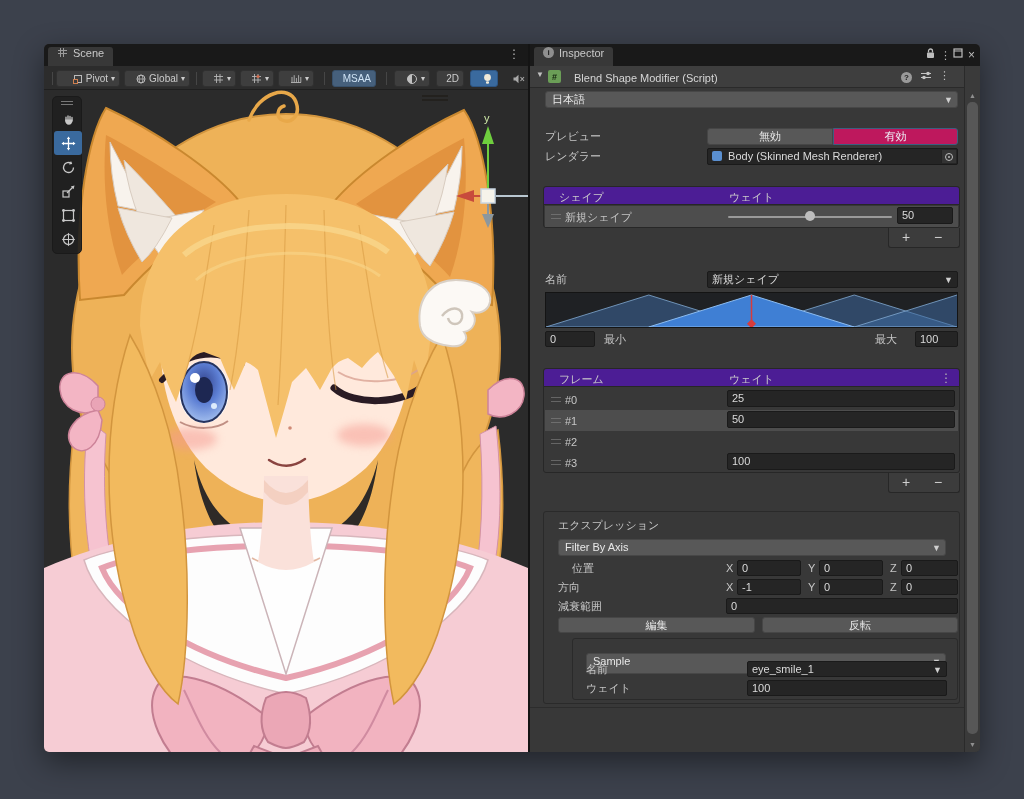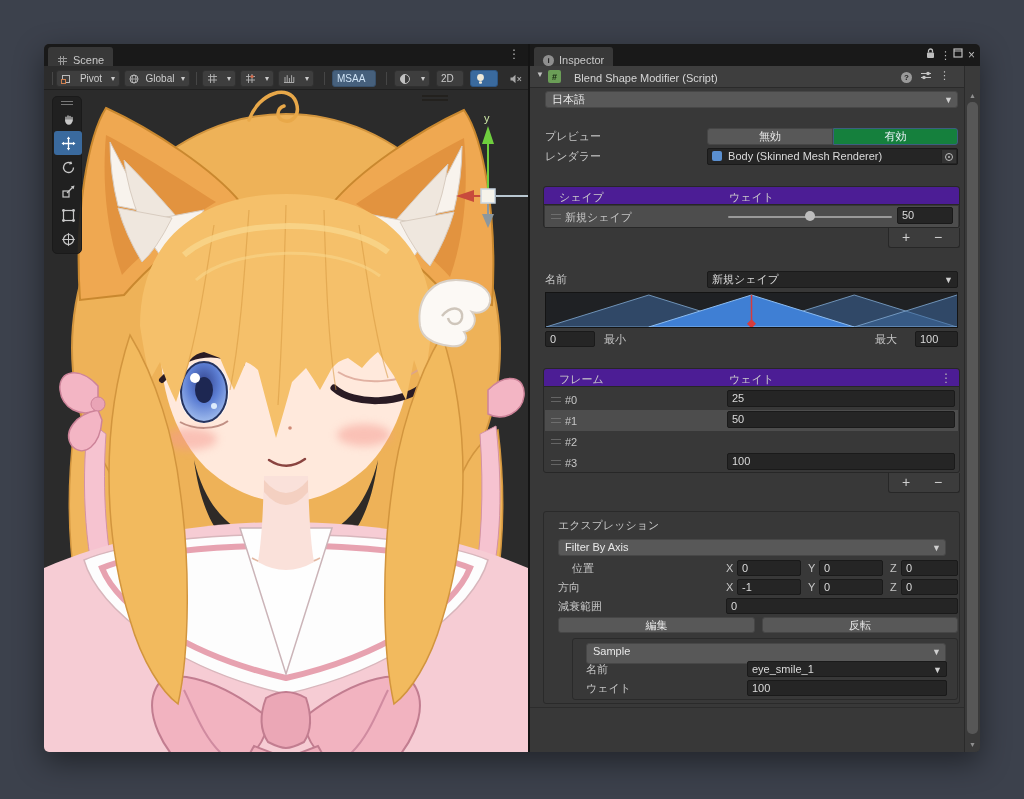--- a/index.html
+++ b/index.html
@@ -4,37 +4,37 @@
 <style>
 *{box-sizing:border-box;margin:0;padding:0}
 body{width:1024px;height:799px;background:#3c414c;font-family:"Liberation Sans",sans-serif;overflow:hidden;position:relative}
 .abs{position:absolute}
 #window{position:absolute;left:44px;top:44px;width:936px;height:708px;background:#383838;border-radius:5px;box-shadow:0 10px 30px rgba(0,0,0,.45);overflow:hidden}
 .panel{position:absolute;top:0;height:708px}
 #scene-panel{left:0;width:484px}
 #inspector-panel{left:486px;width:450px;background:#383838}
 #divider{position:absolute;left:484px;top:0;width:2px;height:708px;background:#141414}
 .tabbar{position:absolute;left:0;top:0;right:0;height:22px;background:#191919}
-.tab{position:absolute;top:3px;height:19px;background:#383838;border-radius:3px 3px 0 0;display:flex;align-items:flex-end;gap:5px;padding:0 9px;color:#c9c9c9;font-size:11px}
+.tab{position:absolute;top:3px;height:19px;background:#383838;border-radius:3px 3px 0 0;display:flex;align-items:flex-start;gap:5px;padding:0 9px;color:#c9c9c9;font-size:11px}
 .kebab{color:#b5b5b5;font-size:12px;line-height:1}
 .lbl{position:absolute;font-size:11px;color:#c6c6c6;line-height:16px;white-space:nowrap}
 .field{position:absolute;background:#252525;border:1px solid #1a1a1a;border-radius:2px;color:#dadada;font-size:11px;line-height:14px;padding:0 4px;overflow:hidden;white-space:nowrap}
 .popup{position:absolute;background:#585858;border:1px solid #474747;border-radius:3px;color:#e8e8e8;font-size:11px;line-height:15px;padding:0 18px 0 6px;overflow:hidden;white-space:nowrap}
 .popup .caret,.ddcaret{position:absolute;right:4px;top:1px;font-size:9px;color:#cfcfcf}
 .btn{position:absolute;background:#585858;border:1px solid #464646;border-radius:3px;color:#e6e6e6;font-size:11px;display:flex;align-items:center;justify-content:center}
 .listbox{position:absolute;border:1px solid #272727;border-radius:3px;background:#383838}
 .listhead{position:absolute;left:0;right:0;top:0;height:18px;background:#4c1d95;border-bottom:1px solid #272727;border-radius:3px 3px 0 0}
 .listhead .lbl{color:#cccccc;top:2px}
 .lrow{position:absolute;left:1px;right:1px;height:21px}
 .lrow.sel{background:#4d4d4d}
 .handle{position:absolute;left:6px;top:8px;width:10px;height:5px;border-top:1px solid #8a8a8a;border-bottom:1px solid #8a8a8a;opacity:.55}
 .footerbox{position:absolute;background:#3c3c3c;border:1px solid #272727;border-top:none;border-radius:0 0 3px 3px}
 .pm{position:absolute;color:#d0d0d0;font-size:14px;line-height:18px;text-align:center;width:22px;cursor:default}
 .toolbar{position:absolute;left:0;top:22px;right:0;height:24px;background:#2c2c2c;border-bottom:1px solid #1f1f1f}
-.tbtn{position:absolute;top:4px;height:17px;background:#3e3e3e;border:1px solid #303030;border-radius:3px;color:#cccccc;font-size:10px;display:flex;align-items:center;justify-content:space-between;gap:3px;padding:0 4px}
+.tbtn{position:absolute;top:4px;height:17px;background:#3e3e3e;border:1px solid #303030;border-radius:3px;color:#cccccc;font-size:10px;display:flex;align-items:center;justify-content:flex-end;gap:3px;padding:0 4px}
 .tsep{position:absolute;top:6px;width:1px;height:13px;background:#464646}
 #viewport{position:absolute;left:0;top:46px;width:484px;height:662px;background:#2b2b2b;overflow:hidden}
 #toolstrip{position:absolute;left:8px;top:6px;width:30px;background:rgba(32,32,32,.92);border:1px solid #1a1a1a;border-radius:5px;padding:2px 0}
 .tool{width:28px;height:24px;display:flex;align-items:center;justify-content:center;border-radius:3px;margin:0 1px}
 .tool.sel{background:#3a6a9e}
 .striphandle{height:8px;display:flex;flex-direction:column;justify-content:center;gap:2px;padding:0 8px}
 .striphandle i{display:block;height:1px;background:#777}
 .scrollbar{position:absolute;right:0;top:22px;width:16px;bottom:0;background:#3a3a3a;border-left:1px solid #2a2a2a}
 .sb-thumb{position:absolute;left:2px;right:2px;border-radius:5px;background:#575757}
 .sb-arrow{position:absolute;left:0;width:100%;text-align:center;color:#8f8f8f;font-size:7px}
@@ -332,21 +332,21 @@
     <div class="abs" style="left:0;top:0;width:434px;height:708px">
 
       <div class="popup" style="left:15px;top:47px;width:413px;height:17px">
         <span>日本語</span><span class="caret">▼</span>
       </div>
 
       <span class="lbl" style="left:15px;top:84px">プレビュー</span>
       <div class="btn" style="left:177px;top:84px;width:126px;height:17px;border-radius:3px 0 0 3px">
           <span>無効</span>
         </div>
-      <div class="btn" style="left:303px;top:84px;width:125px;height:17px;border-radius:0 3px 3px 0;background:#15803d;border-color:#3c5f80;color:#eef4fa">
+      <div class="btn" style="left:303px;top:84px;width:125px;height:17px;border-radius:0 3px 3px 0;background:#be185d;border-color:#3c5f80;color:#eef4fa">
           <span>有効</span>
         </div>
 
       <span class="lbl" style="left:15px;top:104px">レンダラー</span>
       <div class="field" style="left:177px;top:104px;width:251px;height:17px">
         <span class="objfield-icon"></span>
         <span style="font-size:11px">Body (Skinned Mesh Renderer)</span>
         <span class="picker">
             <i>
               <b></b>
@@ -446,21 +446,21 @@
         <span class="lbl" style="left:14px;top:86px">減衰範囲</span>
         <div class="field" style="left:182px;top:86px;width:232px;height:16px"><span>0</span></div>
         <div class="btn" style="left:14px;top:105px;width:197px;height:16px">
             <span>編集</span>
           </div>
         <div class="btn" style="left:218px;top:105px;width:196px;height:16px">
             <span>反転</span>
           </div>
 
         <div class="abs" style="left:28px;top:126px;width:386px;height:62px;border:1px solid #2a2a2a;border-radius:3px">
-          <div class="popup" style="left:13px;top:4px;width:360px;height:21px">
+          <div class="popup" style="left:13px;top:14px;width:360px;height:21px">
             <span>Sample</span><span class="caret">▼</span>
           </div>
           <span class="lbl" style="left:13px;top:22px">名前</span>
           <div class="field" style="left:174px;top:22px;width:200px;height:16px">
             <span>eye_smile_1</span><span class="ddcaret">▼</span>
           </div>
           <span class="lbl" style="left:13px;top:41px">ウェイト</span>
           <div class="field" style="left:174px;top:41px;width:200px;height:16px"><span>100</span></div>
         </div>
       </div>

